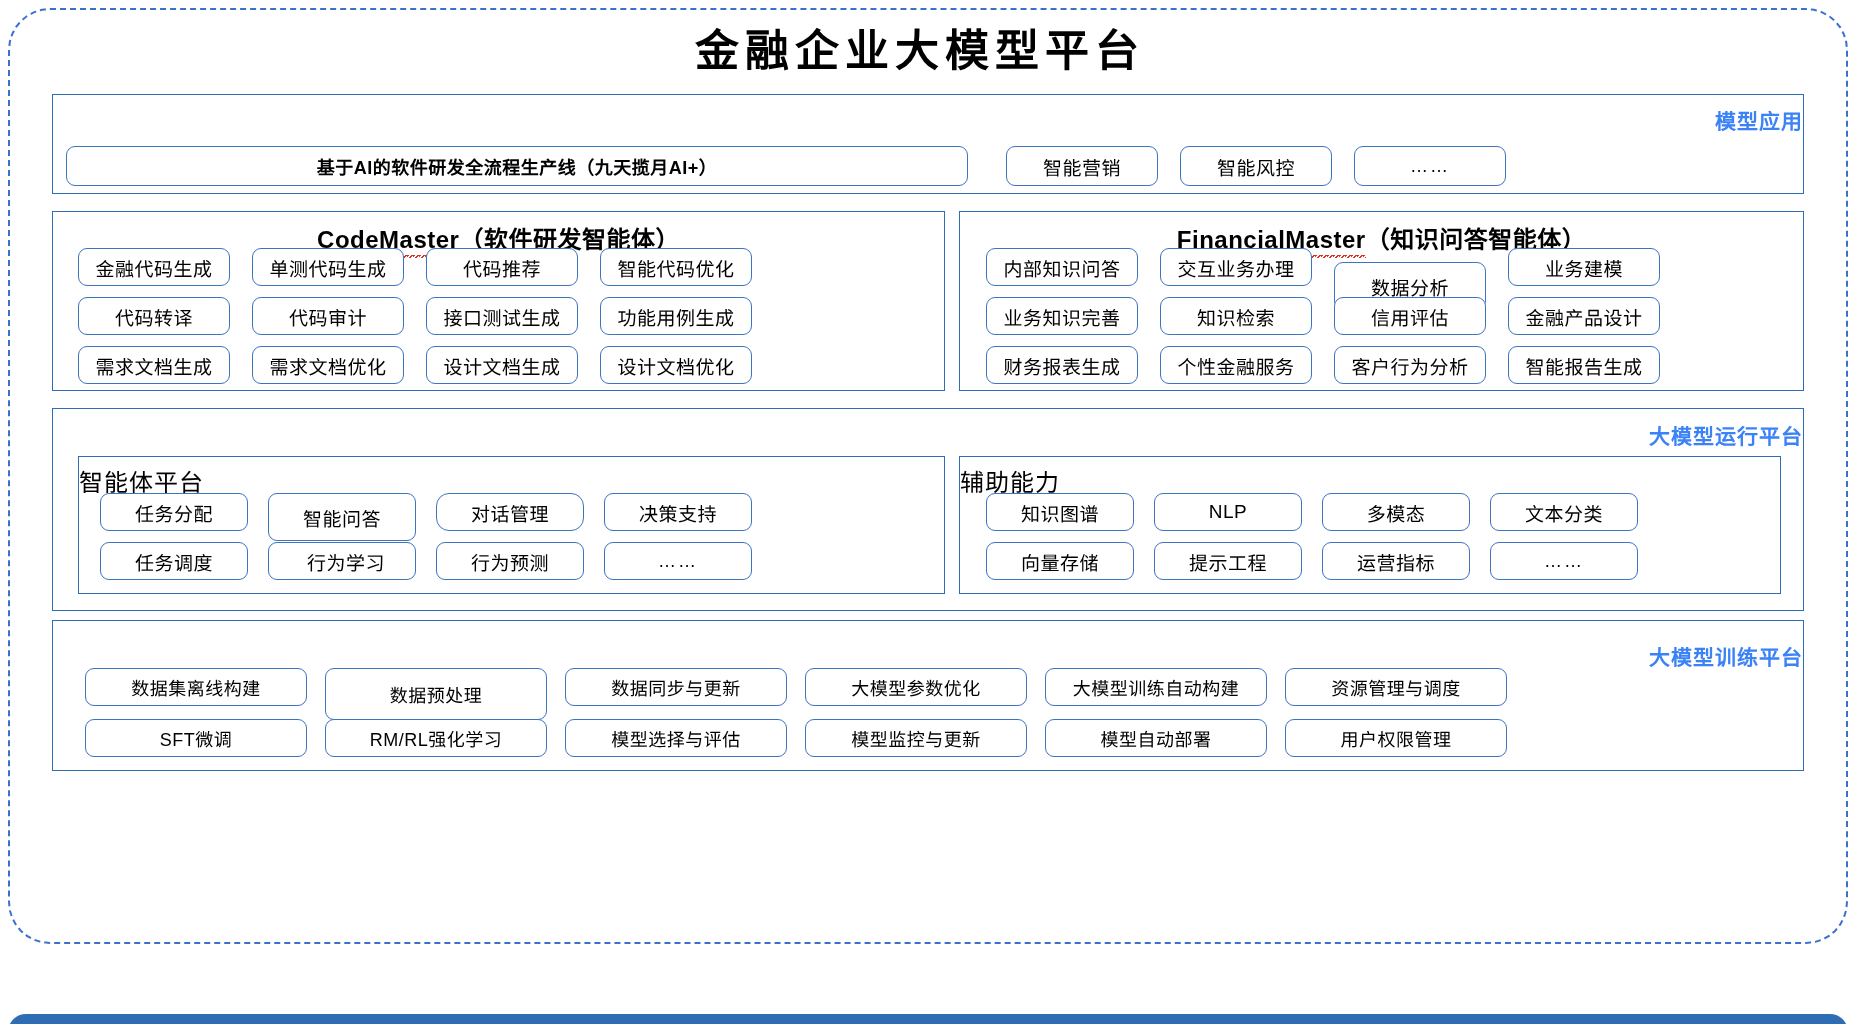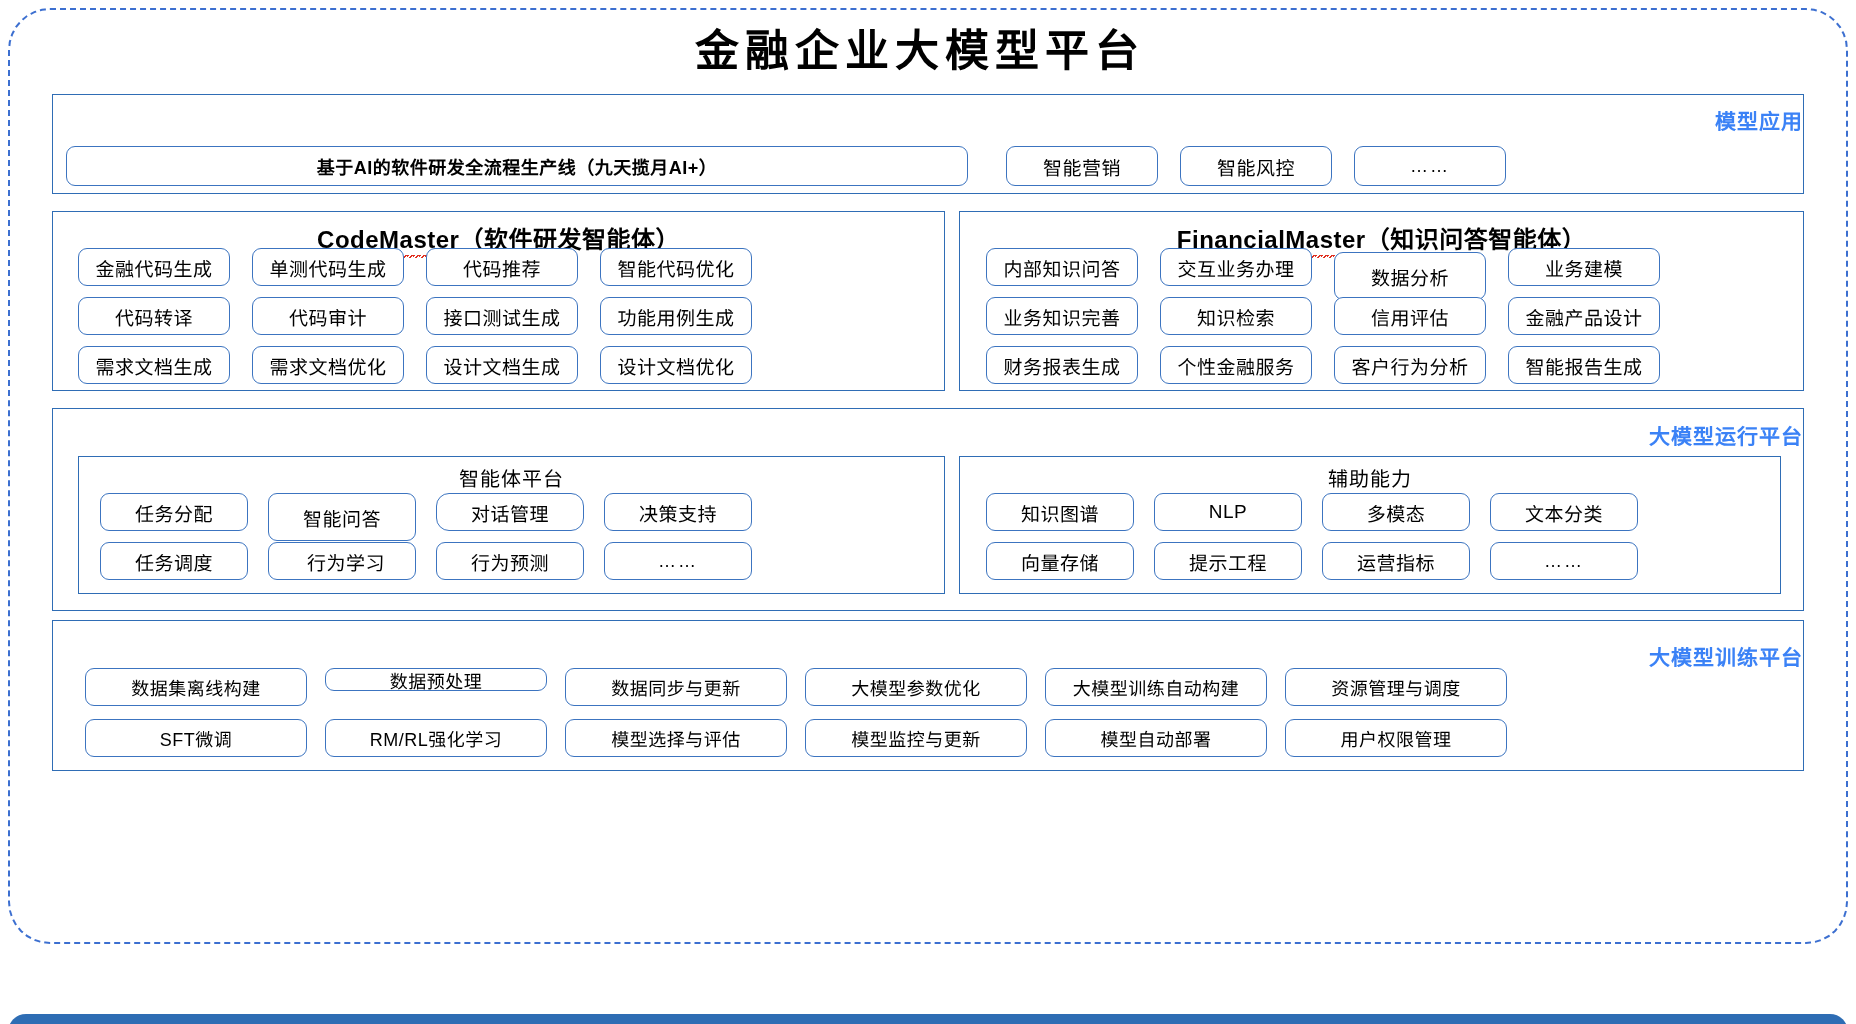--- a/index.html
+++ b/index.html
@@ -57,22 +57,22 @@
     font-weight: 700;
     color: #3b82f6;
     letter-spacing: 1px;
   }
   .sub-panel {
     position: absolute;
     border: 1.3px solid #2F6DB5;
     background: #ffffff;
   }
   .sub-title {
-    text-align: center;
-    font-size: 20px;
+    text-align: left;
+    font-size: 24px;
     font-weight: 400;
     color: #000000;
     letter-spacing: 1px;
   }
 
   
   .chip {
     position: absolute;
     border: 1.4px solid #3C74C0;
     border-radius: 9px;
@@ -202,21 +202,21 @@
       <span class="spellerr">FinancialMaster</span><span>（知识问答智能体）</span>
     </div>
   </div>
 
   <div class="chip" style="left:986px; top:248px; width:152px; height:38px;">
       <span>内部知识问答</span>
     </div>
   <div class="chip" style="left:1160px; top:248px; width:152px; height:38px;">
       <span>交互业务办理</span>
     </div>
-  <div class="chip" style="left:1334px; top:252px; width:152px; height:48px;">
+  <div class="chip" style="left:1334px; top:262px; width:152px; height:48px;">
       <span>数据分析</span>
     </div>
   <div class="chip" style="left:1508px; top:248px; width:152px; height:38px;">
       <span>业务建模</span>
     </div>
 
   <div class="chip" style="left:986px; top:297px; width:152px; height:38px;">
       <span>业务知识完善</span>
     </div>
   <div class="chip" style="left:1160px; top:297px; width:152px; height:38px;">
@@ -302,21 +302,21 @@
       <span>……</span>
     </div>
 
   <div class="panel" style="left:52px; top:620px; width:1752px; height:151px;">
     <div class="panel-title" style="margin-top:20px;">大模型训练平台</div>
   </div>
 
   <div class="chip wide-label" style="left:85px; top:668px; width:222px; height:38px;">
       <span>数据集离线构建</span>
     </div>
-  <div class="chip wide-label" style="left:325px; top:668px; width:222px; height:23px;">
+  <div class="chip wide-label" style="left:325px; top:668px; width:222px; height:52px;">
       <span>数据预处理</span>
     </div>
   <div class="chip wide-label" style="left:565px; top:668px; width:222px; height:38px;">
       <span>数据同步与更新</span>
     </div>
   <div class="chip wide-label" style="left:805px; top:668px; width:222px; height:38px;">
       <span>大模型参数优化</span>
     </div>
   <div class="chip wide-label" style="left:1045px; top:668px; width:222px; height:38px;">
       <span>大模型训练自动构建</span>

